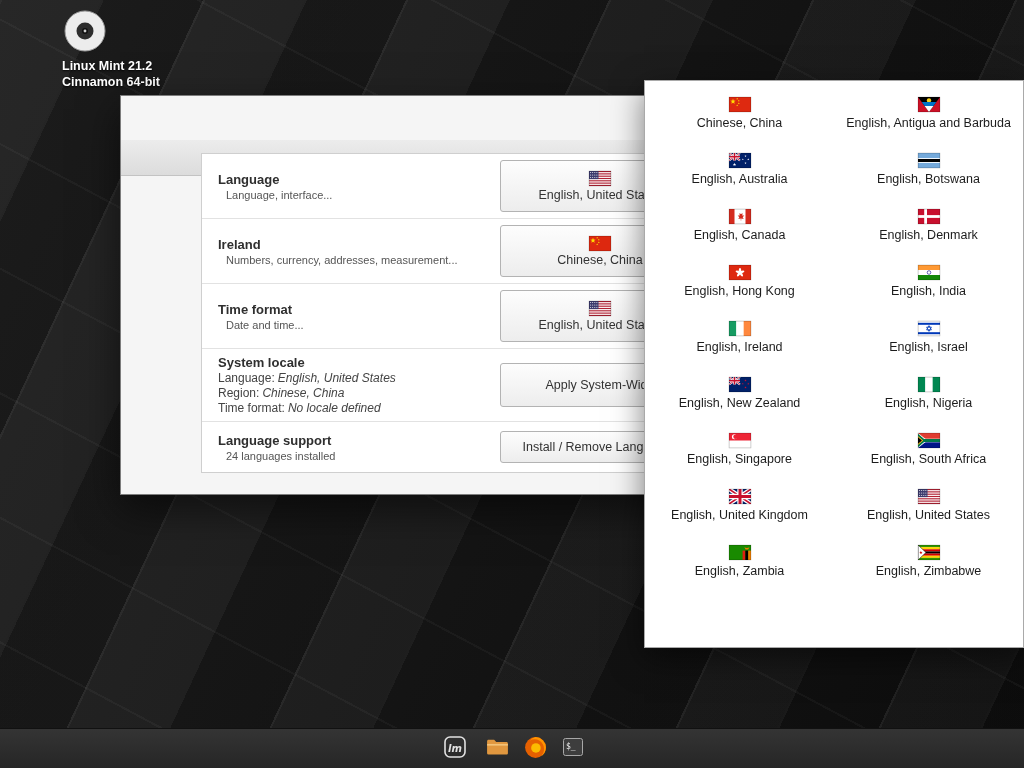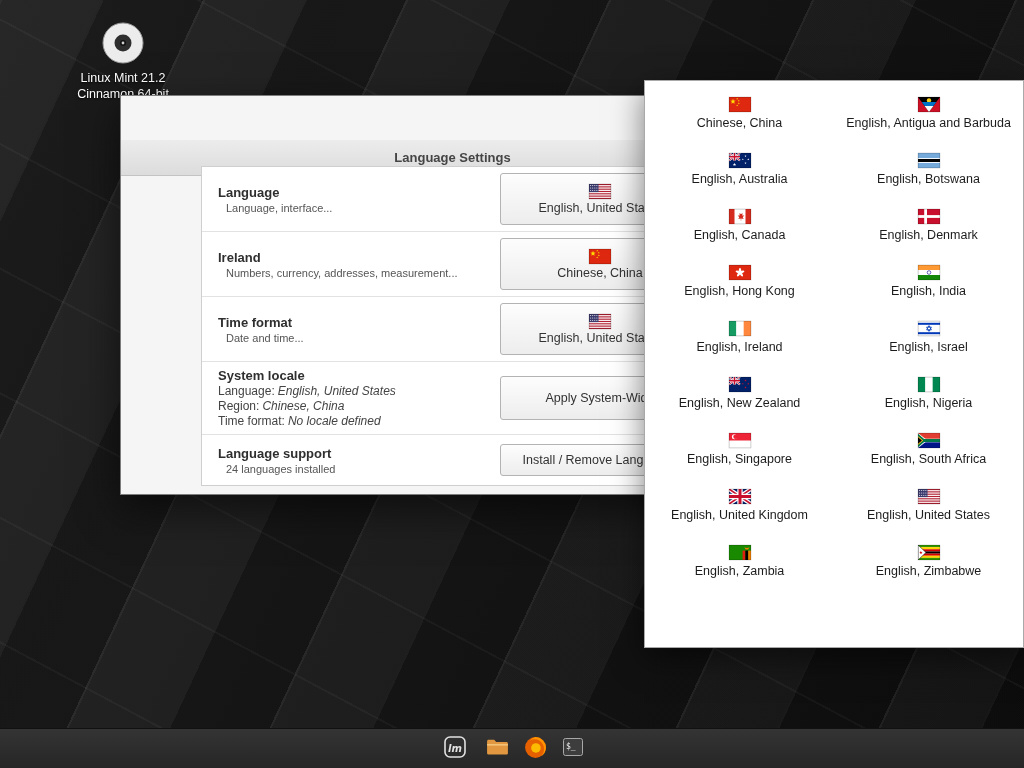--- a/index.html
+++ b/index.html
@@ -9,37 +9,37 @@
     font-family:"Liberation Sans","DejaVu Sans",sans-serif;
     background-color:#161616;
     background-image:
       repeating-linear-gradient(115deg, rgba(255,255,255,0.045) 0 2px, rgba(255,255,255,0) 2px 92px),
       repeating-linear-gradient(28deg, rgba(255,255,255,0.035) 0 2px, rgba(255,255,255,0) 2px 110px),
       repeating-linear-gradient(115deg, rgba(255,255,255,0.02) 0 92px, rgba(0,0,0,0.22) 92px 184px),
       linear-gradient(115deg,#232323,#101010);
   }
 
   
-  .desktop-icon { position:absolute; left:62px; top:20px; width:122px; text-align:center; z-index:1; }
+  .desktop-icon { position:absolute; left:62px; top:8px; width:122px; z-index:1;font-weight:bold; }
   .desktop-icon .disc { display:inline-block; }
   .desktop-icon .lbl { color:#fff; font-size:12.5px; line-height:16px; text-shadow:0 1px 2px rgba(0,0,0,.9); }
 
   
   .window {
     position:absolute; left:120px; top:95px; width:665px; height:400px;
     background:#f5f5f5; border:1px solid #7d7d7d; z-index:5;
     box-shadow:0 14px 38px rgba(0,0,0,.55);
   }
   .titlebar {
     height:36px; background:linear-gradient(#ececec,#dcdcdc);
     border-bottom:1px solid #c3c3c3; display:flex; align-items:center; justify-content:center;margin-top:44px;
   }
   .titlebar .t { font-size:13px; font-weight:bold; color:#454545; }
   .frame {
-    position:absolute; left:80px; top:70px; width:545px;
+    position:absolute; left:80px; top:57px; width:545px;
     background:#fff; border:1px solid #cfcfcf;
   }
   .ls-row { display:flex; align-items:center; justify-content:space-between;
     padding:6px 45px 6px 16px; border-bottom:1px solid #e2e2e2; min-height:64px; }
   .ls-row:last-child { border-bottom:none; }
   .row-title { font-size:13px; font-weight:bold; color:#2f2f2f; }
   .row-sub { font-size:11px; color:#555; margin-top:2px;padding-left:8px; }
   .locale-line { font-size:12px; color:#444; margin-top:1px; }
   .locale-line .v { font-style:italic; margin-left:3px; }
   .btn {

